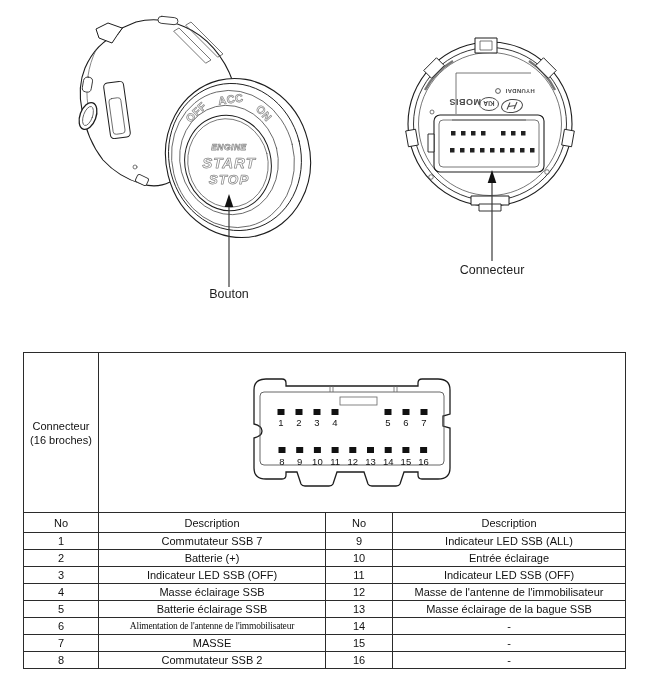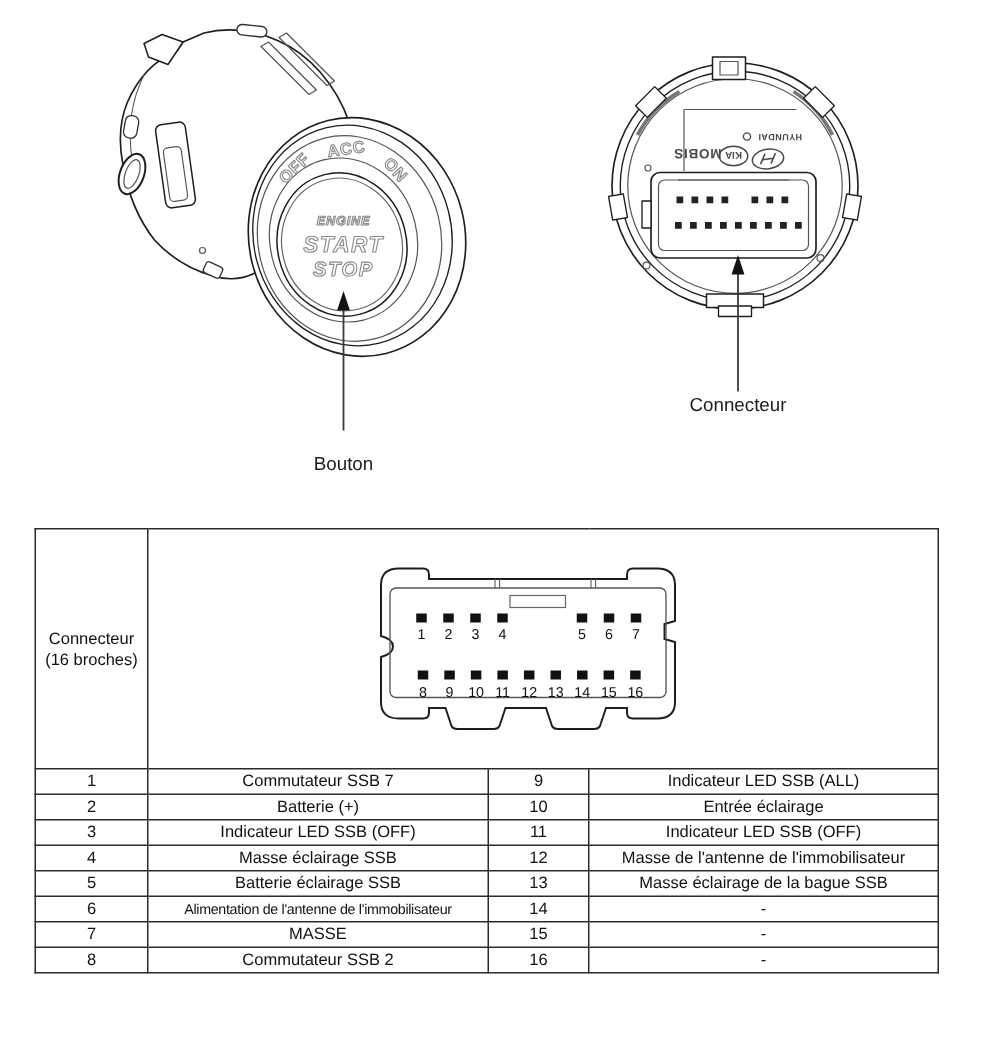--- a/index.html
+++ b/index.html
@@ -5,38 +5,38 @@
   html,body{margin:0;padding:0;}
   body{
     width:660px;height:691px;background:#ffffff;position:relative;overflow:hidden;
     font-family:"Liberation Sans","DejaVu Sans",sans-serif;color:#1d1d1d;
   }
   .figures-svg{position:absolute;left:0;top:0;}
   .callout-label{
     position:absolute;font-size:12.5px;color:#1d1d1d;white-space:nowrap;
     transform:translateX(-50%);
   }
-  #lbl-bouton{left:229px;top:302px;}
+  #lbl-bouton{left:229px;top:287px;}
   #lbl-conn{left:492px;top:263px;}
   table.pin-table{
     position:absolute;left:23px;top:352px;width:602px;
     border-collapse:collapse;table-layout:fixed;
     font-size:11px;color:#111;
   }
   table.pin-table td,table.pin-table th{
     border:1px solid #2b2b2b;text-align:center;vertical-align:middle;
     padding:0 2px;font-weight:normal;overflow:hidden;white-space:nowrap;
   }
   tr.row-drawing{height:160px;}
   tr.row-head{height:20px;}
   tr.row-data{height:17px;}
   td.cell-title div{line-height:14px;}
   td.cell-drawing{vertical-align:middle;}
   td.cell-drawing svg{display:block;margin:0 auto 0 152px;}
-  .condensed{font-size:9.5px;letter-spacing:-0.2px;}
+  .condensed{font-size:9.5px;letter-spacing:-0.2px;font-family:Liberation Serif, serif;}
   .pin-num{font-size:9.5px;fill:#111;}
   .outline-txt{fill:none;stroke:#8a8a8a;stroke-width:0.75;font-weight:bold;}
   .brand-txt{fill:#4a4a4a;font-weight:bold;}
 </style>
 </head>
 <body>
 
 <svg class="figures-svg" width="660" height="345" viewBox="0 0 660 345">
 
   <g stroke-linejoin="round" stroke-linecap="round">
@@ -209,20 +209,26 @@
           <text x="82.1" y="88.5">11</text>
           <text x="99.8" y="88.5">12</text>
           <text x="117.5" y="88.5">13</text>
           <text x="135.2" y="88.5">14</text>
           <text x="152.9" y="88.5">15</text>
           <text x="170.6" y="88.5">16</text>
         </g>
       </svg>
     </td>
   </tr>
+  <tr class="row-head">
+    <th>No</th>
+    <th>Description</th>
+    <th>No</th>
+    <th>Description</th>
+  </tr>
   <tr class="row-data">
     <td>1</td>
     <td>Commutateur SSB 7</td>
     <td>9</td>
     <td>Indicateur LED SSB (ALL)</td>
   </tr>
   <tr class="row-data">
     <td>2</td>
     <td>Batterie (+)</td>
     <td>10</td>

